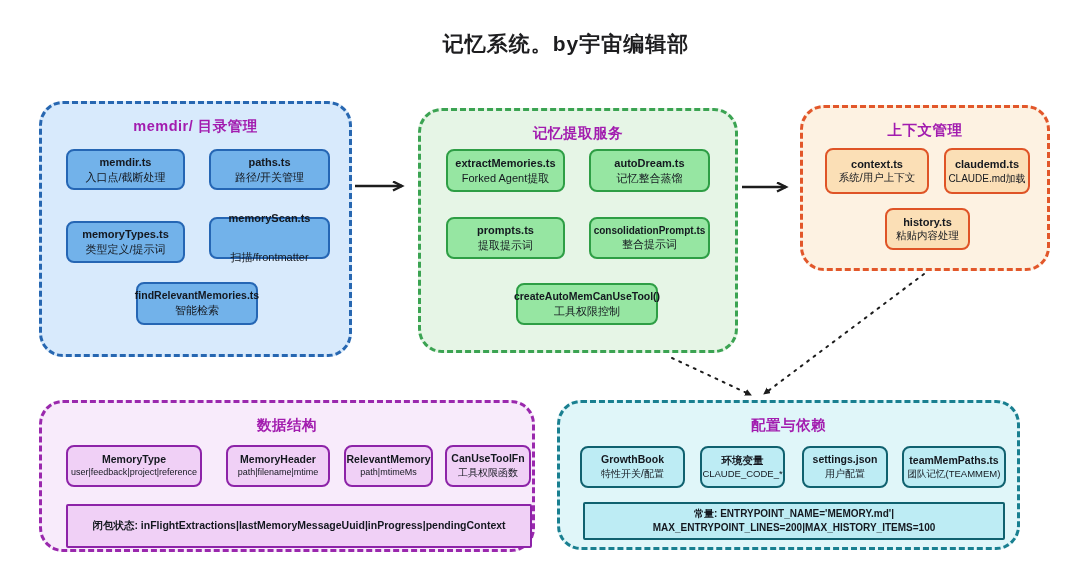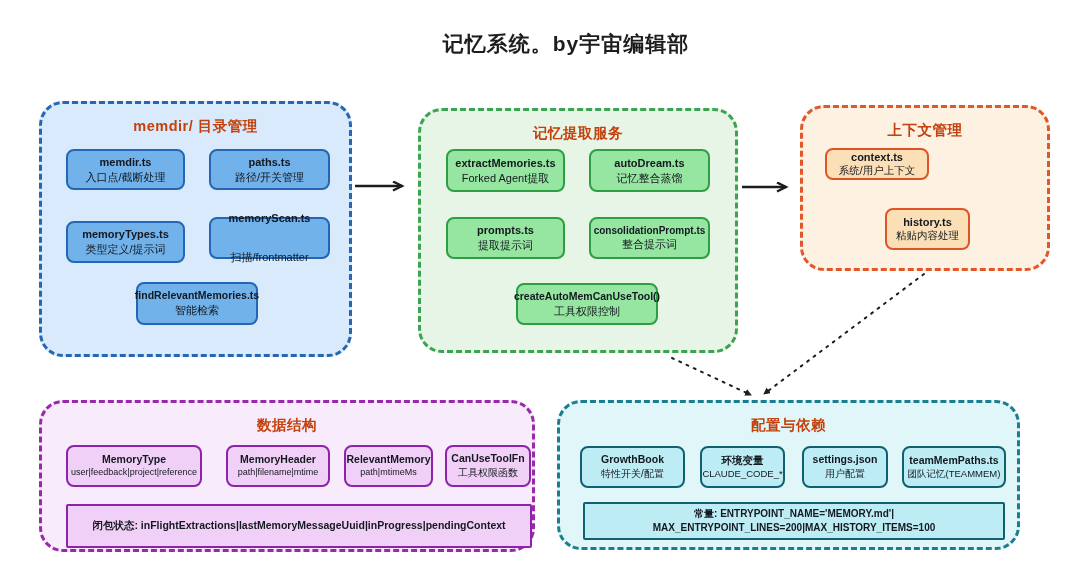--- a/index.html
+++ b/index.html
@@ -18,21 +18,21 @@
     letter-spacing:1px;
   }
   .group{
     position:absolute;
     border-radius:24px;
     box-sizing:border-box;
   }
   .group-title{
     position:absolute;top:13px;left:0;right:0;
     text-align:center;
-    font-size:14.5px;font-weight:700;color:#c2410c;
+    font-size:14.5px;font-weight:700;color:#a21caf;
     letter-spacing:.5px;
   }
   .node{
     position:absolute;
     box-sizing:border-box;
     display:flex;flex-direction:column;
     align-items:center;justify-content:center;
     text-align:center;
     border-radius:8px;
     color:#14181f;
@@ -127,23 +127,27 @@
       <div class="node-desc">整合提示词</div>
     </div>
     <div class="node" style="left:95px;top:172px;width:142px;height:42px;">
       <div class="node-name" style="font-size:10.5px;">createAutoMemCanUseTool()</div>
       <div class="node-desc">工具权限控制</div>
     </div>
   </section>
 
   <section class="group g-context">
     <div class="group-title">上下文管理</div>
-    <div class="node" style="left:22px;top:40px;width:104px;height:32px;">
+    <div class="node" style="left:22px;top:40px;width:104px;height:46px;">
       <div class="node-name">context.ts</div>
       <div class="node-desc" style="font-size:10.5px;">系统/用户上下文</div>
+    </div>
+    <div class="node" style="left:141px;top:40px;width:86px;height:46px;">
+      <div class="node-name">claudemd.ts</div>
+      <div class="node-desc" style="font-size:10px;">CLAUDE.md加载</div>
     </div>
     <div class="node" style="left:82px;top:100px;width:85px;height:42px;">
       <div class="node-name">history.ts</div>
       <div class="node-desc" style="font-size:10.5px;">粘贴内容处理</div>
     </div>
   </section>
 
   <section class="group g-data">
     <div class="group-title">数据结构</div>
     <div class="node" style="left:24px;top:42px;width:136px;height:42px;">

